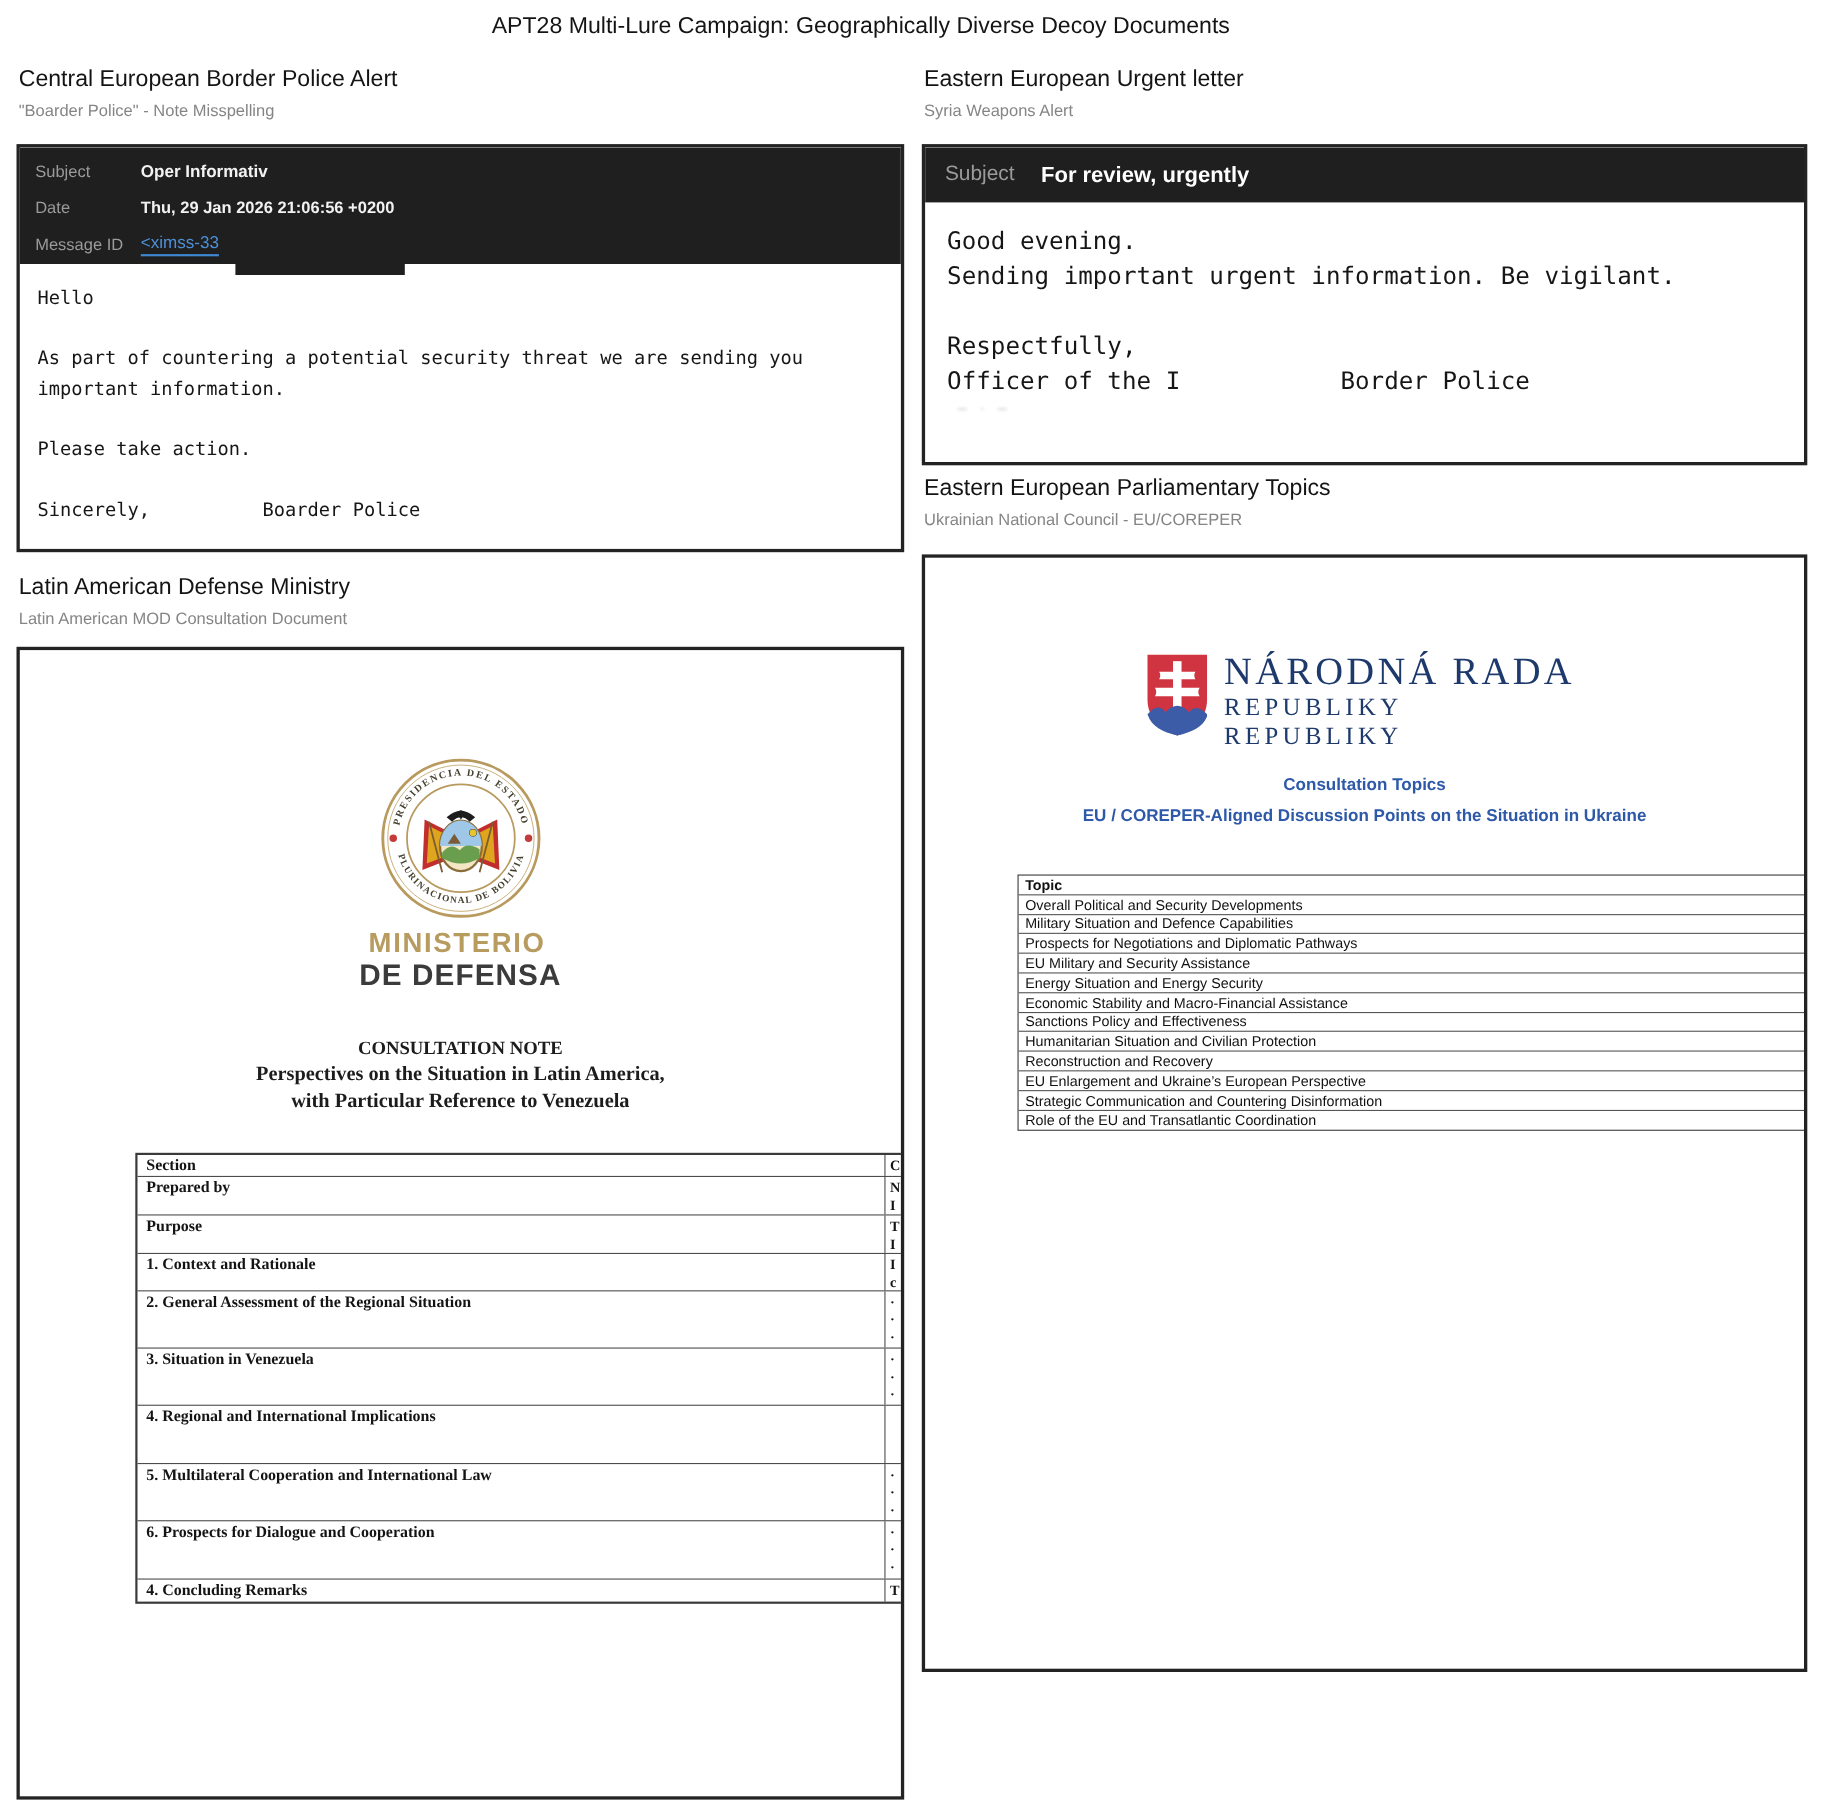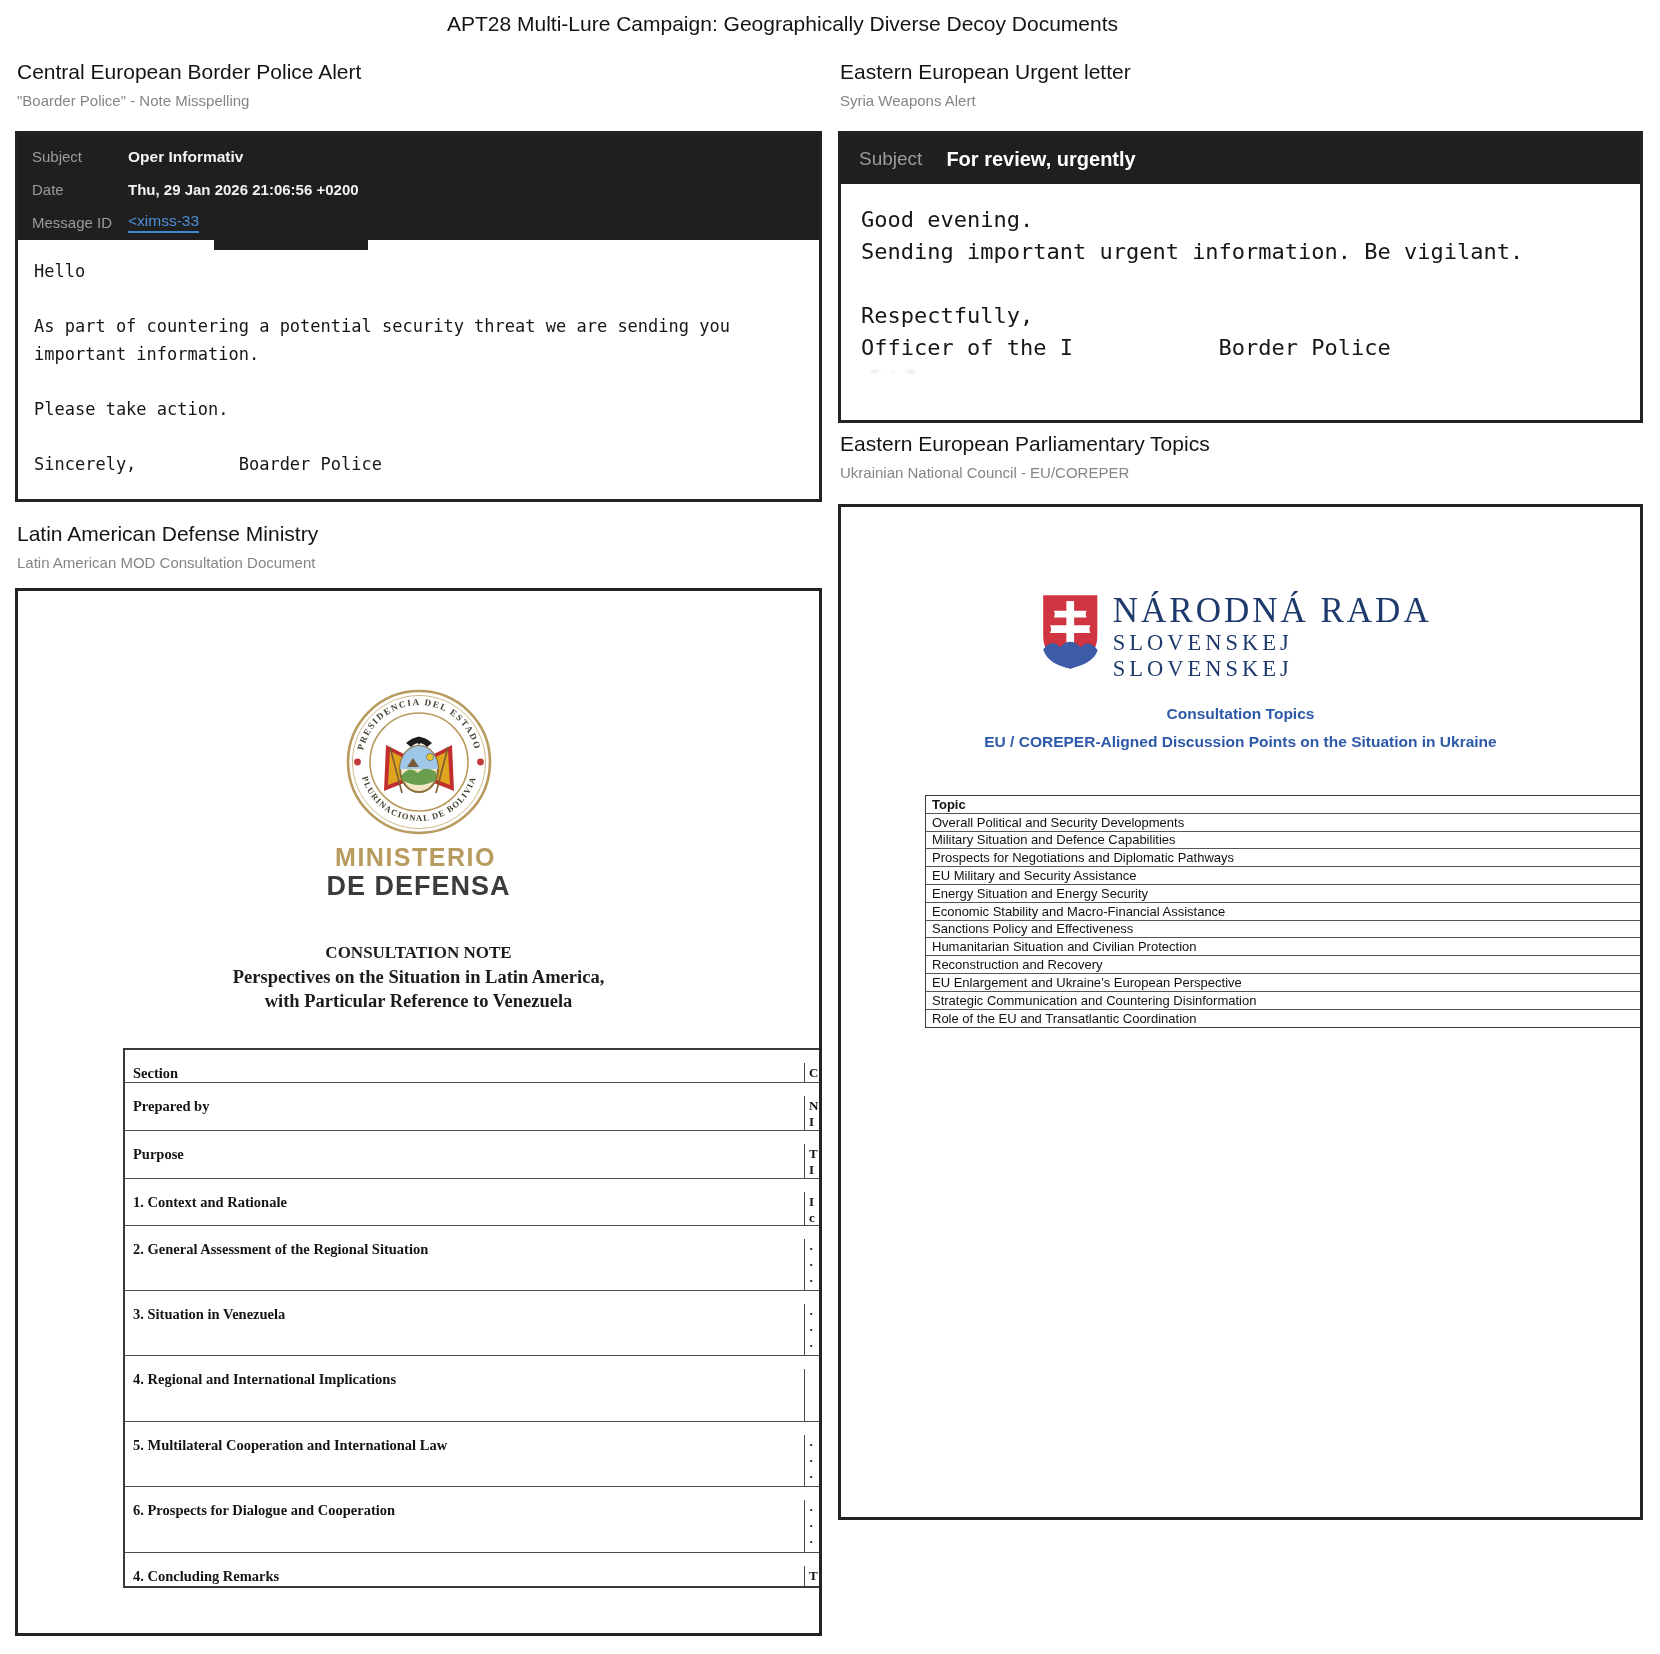--- a/index.html
+++ b/index.html
@@ -36,21 +36,21 @@
   .subject-bar .s-value { color:#ffffff; font-size:20px; font-weight:700; margin-left:24px; }
   .redacted-remnant { position:absolute; left:30px; top:228px; color:#bdbdbd; font-size:14px; letter-spacing:4px; filter:blur(1.6px); }
 
   
   .seal-wrap { position:absolute; left:50%; transform:translateX(-50%); }
   .ministry-1 { position:absolute; left:0; right:6px; text-align:center; font-size:25px; font-weight:700; letter-spacing:1.5px; color:#b79b5f; }
   .ministry-2 { position:absolute; left:0; right:0; text-align:center; font-size:27px; font-weight:700; letter-spacing:1px; color:#3b3b3b; }
   .doc-title { position:absolute; left:0; right:0; text-align:center; font-family:"Liberation Serif", serif; font-weight:700; font-size:17px; color:#1c1c1c; }
   .doc-sub { position:absolute; left:0; right:0; text-align:center; font-family:"Liberation Serif", serif; font-weight:700; font-size:18.5px; color:#1c1c1c; }
   .mod-table { position:absolute; left:105px; top:457px; width:700px; border:2px solid #3a3a3a; border-bottom:2px solid #3a3a3a; }
-  .mod-row { display:flex; border-bottom:1.5px solid #4d4d4d;margin-top:13px; }
+  .mod-row { display:flex; border-bottom:1.5px solid #4d4d4d; }
   .mod-row:last-child { border-bottom:none; }
   .mod-c1 { flex:0 0 680px; border-right:1.5px solid #4d4d4d; padding:2px 0 0 8px;
             font-family:"Liberation Serif", serif; font-size:14.5px; font-weight:600; color:#141414; }
   .mod-c2 { flex:1; padding:2px 0 0 4px; font-family:"Liberation Serif", serif; font-size:13px; font-weight:600;
             color:#141414; white-space:pre-line; overflow:hidden; }
 
   
   .nr-logo { position:absolute; left:50%; transform:translateX(-50%); display:flex; align-items:flex-start; }
   .nr-text { margin-left:14px; font-family:"Liberation Serif", serif; color:#1e3a6c; }
   .nr-line1 { font-size:35px; letter-spacing:3px; font-weight:500; line-height:1.05; }
@@ -234,21 +234,21 @@
             <path d="M13,18 h16 v7 h-16 q2,-3.5 0,-7 z"></path>
             <path d="M47,18 h-16 v7 h16 q-2,-3.5 0,-7 z"></path>
             <path d="M9,33 h20 v8 h-20 q2.5,-4 0,-8 z"></path>
             <path d="M51,33 h-20 v8 h20 q-2.5,-4 0,-8 z"></path>
           </g>
           <path d="M2,58 q 10,-12 17,-2 q 11,-12 22,0 q 7,-9 17,2 L 58,60 C 54,70 44,74.5 30,78 C 16,74.5 6,70 2,58 Z" fill="#3c5ca8"></path>
         </svg>
       </span>
       <span class="nr-text">
         <div class="nr-line1">NÁRODNÁ RADA</div>
-        <div class="nr-line2">SLOVENSKEJ SLOVENSKEJ</div>
+        <div class="nr-line2">REPUBLIKY REPUBLIKY</div>
       </span>
     </div>
 
     <div class="nr-doc-title" style="top:198px;">Consultation Topics</div>
     <div class="nr-doc-sub" style="top:226px;">EU / COREPER-Aligned Discussion Points on the Situation in Ukraine</div>
 
     <div class="topics-table">
       <div class="topic-row" style="font-weight:600;">Topic</div>
       <div class="topic-row">Overall Political and Security Developments</div>
       <div class="topic-row">Military Situation and Defence Capabilities</div>

